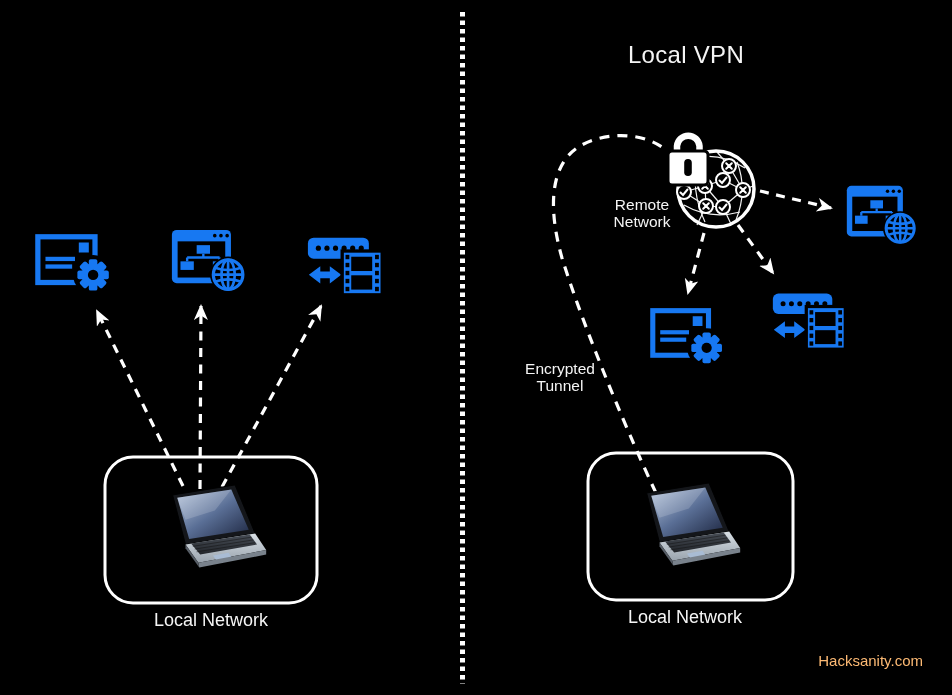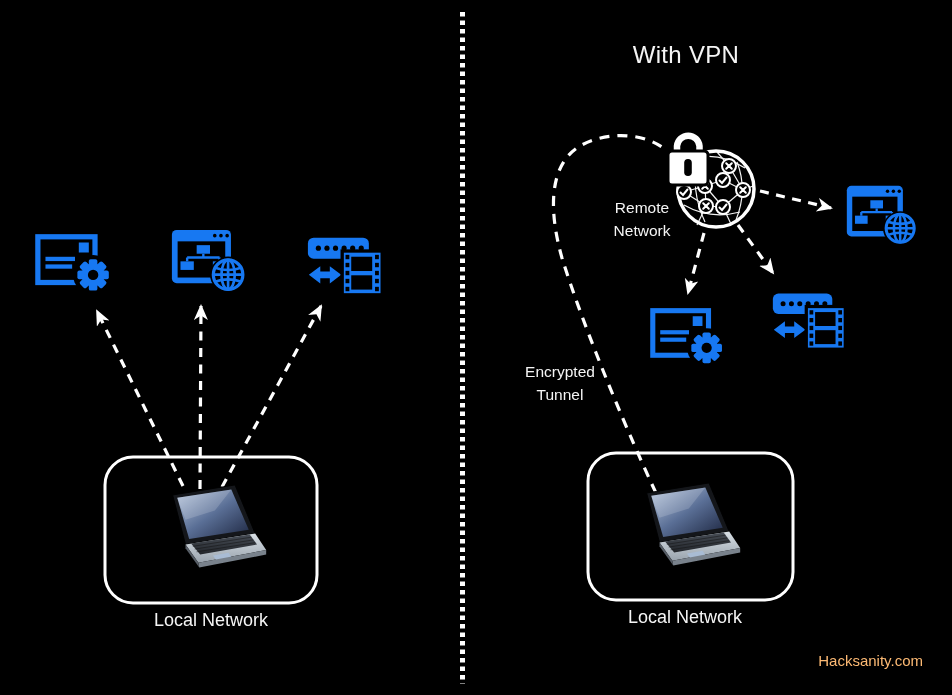--- a/index.html
+++ b/index.html
@@ -15,21 +15,21 @@
     background:var(--background);
     overflow:hidden;
     font-family:"Liberation Sans","DejaVu Sans",sans-serif;
     color:var(--text-white);
   }
   .canvas svg.scene{position:absolute;inset:0;}
   .txt{position:absolute;color:var(--text-white);}
   .title{font-size:24px;font-weight:400;text-align:center;letter-spacing:.3px;}
   .title-left{left:0;top:41px;width:428px;}
   .title-right{left:476px;top:41px;width:420px;}
-  .small-label{font-size:15.5px;line-height:23px;text-align:center;white-space:pre-line;}
+  .small-label{font-size:15.5px;line-height:17px;text-align:center;white-space:pre-line;}
   .remote-network-label{left:572px;top:196px;width:140px;}
   .encrypted-tunnel-label{left:490px;top:360px;width:140px;}
   .net-label{font-size:18px;text-align:center;}
   .local-left{left:111px;top:610px;width:200px;}
   .local-right{left:585px;top:607px;width:200px;}
   .watermark{left:758px;top:652px;width:165px;font-size:15px;text-align:right;color:#fdba74;}
 </style>
 </head>
 <body>
 
@@ -224,21 +224,21 @@
 
       <use href="#sym-web" x="845" y="184" width="76" height="63.3"></use>
       <use href="#sym-mail" x="650" y="306" width="78" height="63.2"></use>
       <use href="#sym-media" x="771" y="287" width="78" height="65"></use>
 
       <rect x="588" y="453" width="205" height="147" rx="28" fill="none" stroke="var(--line-white)" stroke-width="3"></rect>
       <use href="#sym-laptop" x="632" y="480" width="110" height="92"></use>
     </g>
   </svg>
 
-  <div class="txt title title-right">With VPN</div>
+  <div class="txt title title-right">Local VPN</div>
 
   <div class="txt small-label remote-network-label">Remote
 Network</div>
   <div class="txt small-label encrypted-tunnel-label">Encrypted
 Tunnel</div>
 
   <div class="txt net-label local-left">Local Network</div>
   <div class="txt net-label local-right">Local Network</div>
 
   <div class="txt watermark">Hacksanity.com</div>

